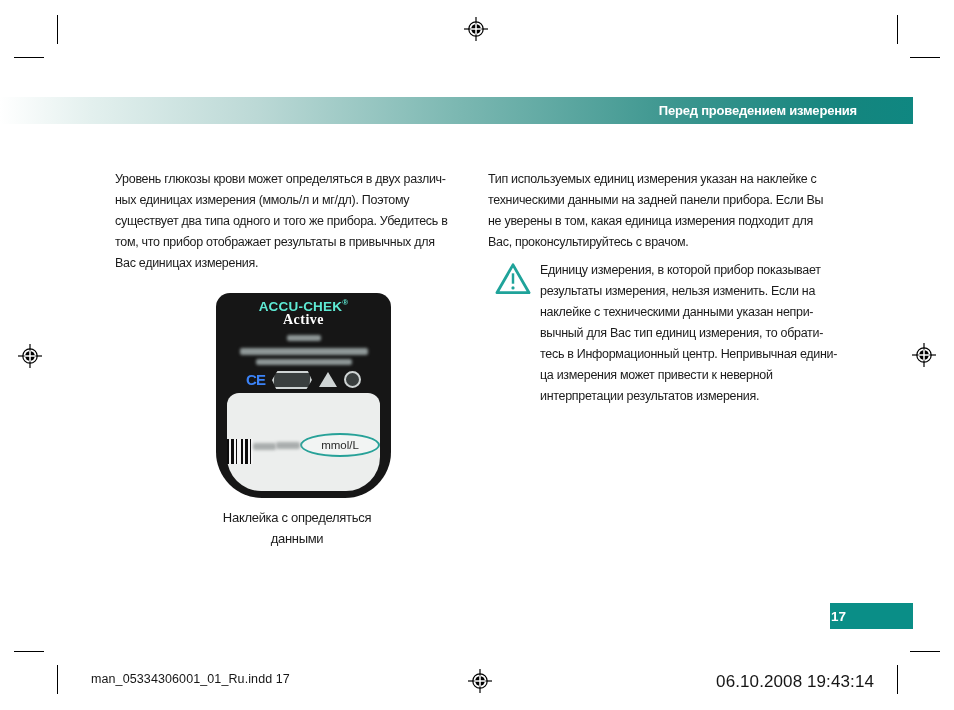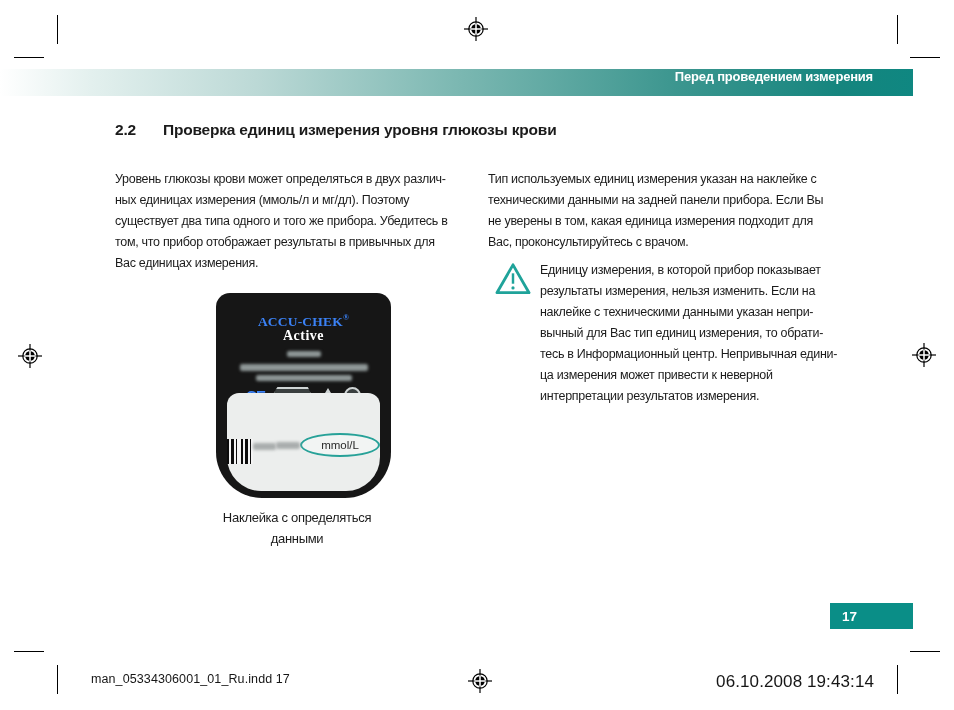--- a/index.html
+++ b/index.html
@@ -23,24 +23,24 @@
   .crop.br-h{left:910px;top:651px;} .crop.br-v{left:897px;top:665px;}
 
   .regmark{position:absolute;width:24px;height:24px;}
   .regmark.top{left:464px;top:17px;}
   .regmark.left{left:18px;top:344px;}
   .regmark.right{left:912px;top:343px;}
   .regmark.bottom{left:468px;top:669px;}
 
   
   .header-band{
-    position:absolute;left:0;top:69px;width:913px;height:27px;
+    position:absolute;left:0;top:97px;width:913px;height:27px;
     background:linear-gradient(90deg,#ffffff 0%,#e3f0ee 10%,#bcd9d6 28%,#7cb8b2 50%,#3c968f 74%,#15857e 92%,var(--accent-teal) 100%);
-    display:flex;justify-content:flex-end;
-    padding-right:40px;
+    display:flex;align-items:center;justify-content:flex-end;
+    padding-right:56px;
   }
   .header-band .label{color:#ffffff;font-size:13px;font-weight:bold;letter-spacing:-0.2px;}
 
   
   .section-heading{position:absolute;left:115px;top:121px;display:flex;font-size:15.5px;font-weight:bold;letter-spacing:-0.2px;}
   .section-heading .num{width:48px;}
 
   
   .para{font-size:12.5px;line-height:21px;letter-spacing:-0.3px;white-space:pre-line;color:var(--ink);}
   .col-left{position:absolute;left:115px;top:169px;width:366px;}
@@ -51,21 +51,21 @@
   .warning-text{width:326px;font-size:12.5px;line-height:21px;letter-spacing:-0.3px;white-space:pre-line;}
 
   
   .figure{position:absolute;left:216px;top:293px;width:175px;height:205px;}
   .device-body{
     position:absolute;inset:0;background:#161616;
     border-radius:14px 14px 46px 46px;
     display:flex;flex-direction:column;align-items:center;
     overflow:hidden;
   }
-  .brand-line{margin-top:20px;color:#3b82f6;font-weight:bold;font-size:13.5px;letter-spacing:0.2px;font-family:Liberation Serif, serif;}
+  .brand-line{margin-top:5px;color:#5eead4;font-weight:bold;font-size:13.5px;letter-spacing:0.2px;}
   .brand-line .reg{font-size:8px;vertical-align:super;}
   .model-line{color:#fff;font-family:"Liberation Serif",serif;font-weight:bold;font-size:14px;margin-top:-2px;letter-spacing:0.5px;}
   .blur-line{background:#8f9898;border-radius:2px;filter:blur(1.6px);}
   .bl-1{width:34px;height:6px;margin-top:7px;}
   .bl-2{width:128px;height:7px;margin-top:7px;}
   .bl-3{width:96px;height:6px;margin-top:4px;}
   .symbols-row{display:flex;align-items:center;gap:7px;margin-top:6px;filter:blur(0.6px);}
   .ce-mark{color:#3b82f6;font-weight:bold;font-size:15px;letter-spacing:-1px;}
   .hex-badge{width:40px;height:18px;border:2px solid #cfd4d4;border-radius:4px;transform:skewX(-4deg);clip-path:polygon(12% 0,88% 0,100% 50%,88% 100%,12% 100%,0 50%);background:#3a3f3f;}
   .tri-badge{width:0;height:0;border-left:9px solid transparent;border-right:9px solid transparent;border-bottom:15px solid #cfd4d4;position:relative;}
@@ -92,21 +92,21 @@
   }
   .figure-caption{
     position:absolute;left:193px;top:507px;width:208px;
     text-align:center;font-size:13px;line-height:21px;letter-spacing:-0.3px;white-space:pre-line;
   }
 
   
   .page-num-box{
     position:absolute;left:830px;top:603px;width:83px;height:26px;
     background:#0a8e87;color:#fff;display:flex;align-items:center;
-    padding-left:12px;font-size:13.5px;font-weight:bold;
+    padding-left:1px;font-size:13.5px;font-weight:bold;
   }
 
   
   .footer-left{position:absolute;left:75px;top:672px;font-size:12.5px;color:#161616;letter-spacing:0.1px;padding-left:16px;}
   .footer-right{position:absolute;right:80px;top:672px;font-size:17px;color:#161616;letter-spacing:0.1px;}
 </style>
 </head>
 <body>
 
 <div class="page">
@@ -150,24 +150,20 @@
     <circle cx="12" cy="12" r="7.2" fill="none" stroke="#000" stroke-width="1.2"></circle>
     <circle cx="12" cy="12" r="4.8" fill="#000"></circle>
     <line x1="12" y1="6.4" x2="12" y2="17.6" stroke="#fff" stroke-width="1.5"></line>
     <line x1="6.4" y1="12" x2="17.6" y2="12" stroke="#fff" stroke-width="1.5"></line>
   </svg>
 
   <div class="header-band">
     <span class="label">Перед проведением измерения</span>
   </div>
 
-  <div class="section-heading">
-    <span class="num">2.2</span>
-    <span class="title">Проверка единиц измерения уровня глюкозы крови</span>
-  </div>
 
   <div class="col-left">
     <p class="para">Уровень глюкозы крови может определяться в двух различ-
 ных единицах измерения (ммоль/л и мг/дл). Поэтому
 существует два типа одного и того же прибора. Убедитесь в
 том, что прибор отображает результаты в привычных для
 Вас единицах измерения.</p>
   </div>
 
   <div class="col-right">

